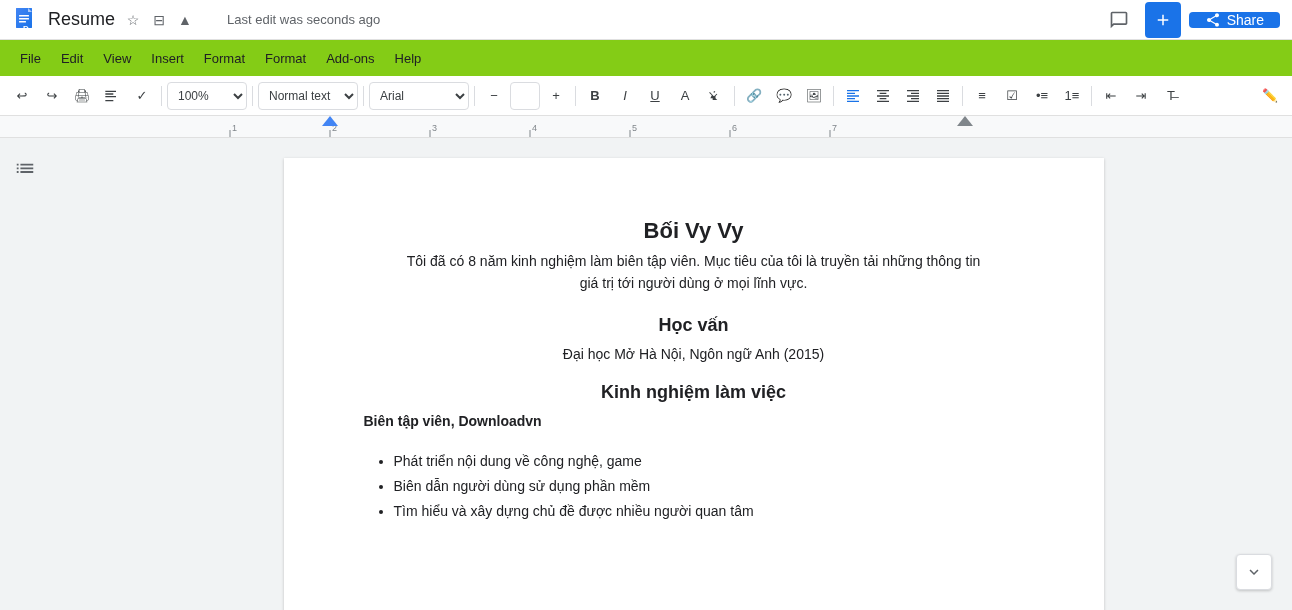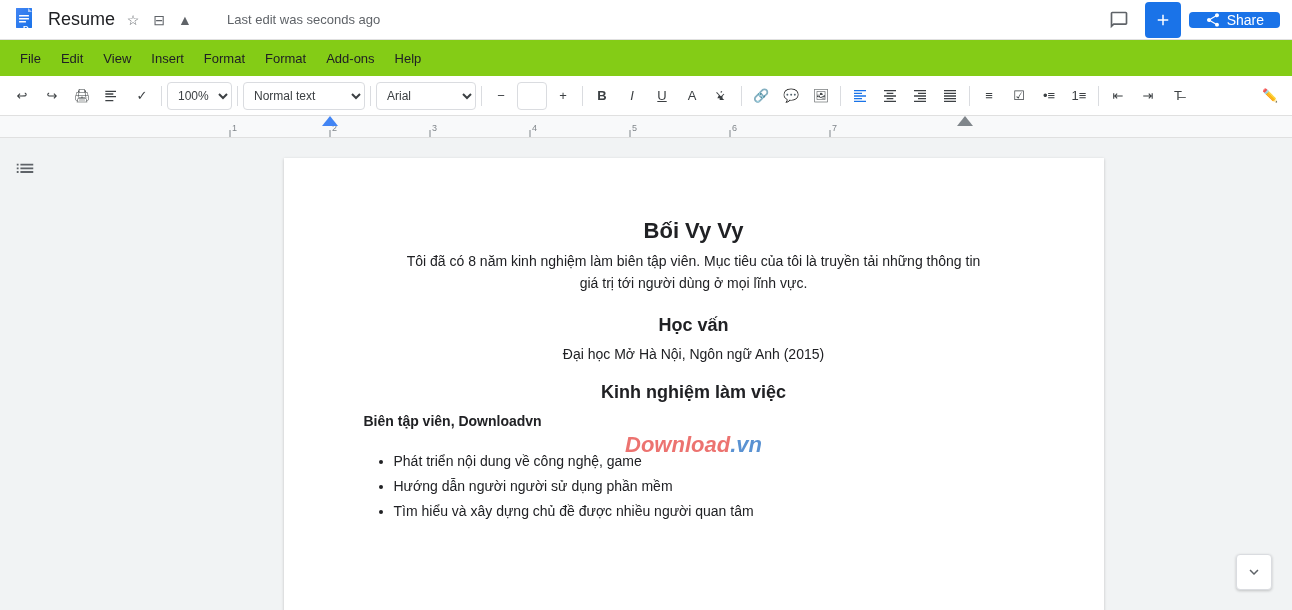--- a/index.html
+++ b/index.html
@@ -142,22 +142,22 @@
     .toolbar-select {
       height: 28px;
       border: 1px solid #dadce0;
       border-radius: 4px;
       font-size: 12px;
       padding: 0 6px;
       cursor: pointer;
       background: white;
       color: #3c4043;
     }
-    .zoom-select { width: 65px; }
-    .style-select { width: 122px; }
+    .zoom-select { width: 80px; }
+    .style-select { width: 100px; }
     .font-select { width: 100px; }
     .font-size-input {
       width: 30px;
       height: 28px;
       border: 1px solid #dadce0;
       border-radius: 4px;
       text-align: center;
       font-size: 12px;
       color: #3c4043;
     }
@@ -532,29 +532,26 @@
       <div class="doc-summary">
         Tôi đã có 8 năm kinh nghiệm làm biên tập viên. Mục tiêu của tôi là truyền tải những thông tin<br>
         giá trị tới người dùng ở mọi lĩnh vực.
       </div>
 
       <div class="doc-section-title">Học vấn</div>
       <div class="doc-section-content">Đại học Mở Hà Nội, Ngôn ngữ Anh (2015)</div>
 
       <div class="doc-section-title">Kinh nghiệm làm việc</div>
 
-      <div class="watermark">
-        <span style="color:#e53935; font-style:italic; font-weight:bold;">Download</span><span style="color:#1565c0; font-style:italic; font-weight:bold;">.vn</span>
-      </div>
 
       <div class="doc-job-title">Biên tập viên, Downloadvn</div>
 
       <ul class="doc-list">
         <li>Phát triển nội dung về công nghệ, game</li>
-        <li>Hướng dẫn người người sử dụng phần mềm</li>
+        <li>Biên dẫn người dùng sử dụng phần mềm</li>
         <li>Tìm hiểu và xây dựng chủ đề được nhiều người quan tâm</li>
       </ul>
     </div>
   </div>
 </div>
 
 <div class="scroll-btn">
   <svg width="18" height="18" viewBox="0 0 24 24" fill="#5f6368">
     <path d="M7.41 8.59L12 13.17l4.59-4.58L18 10l-6 6-6-6 1.41-1.41z"></path>
   </svg>

